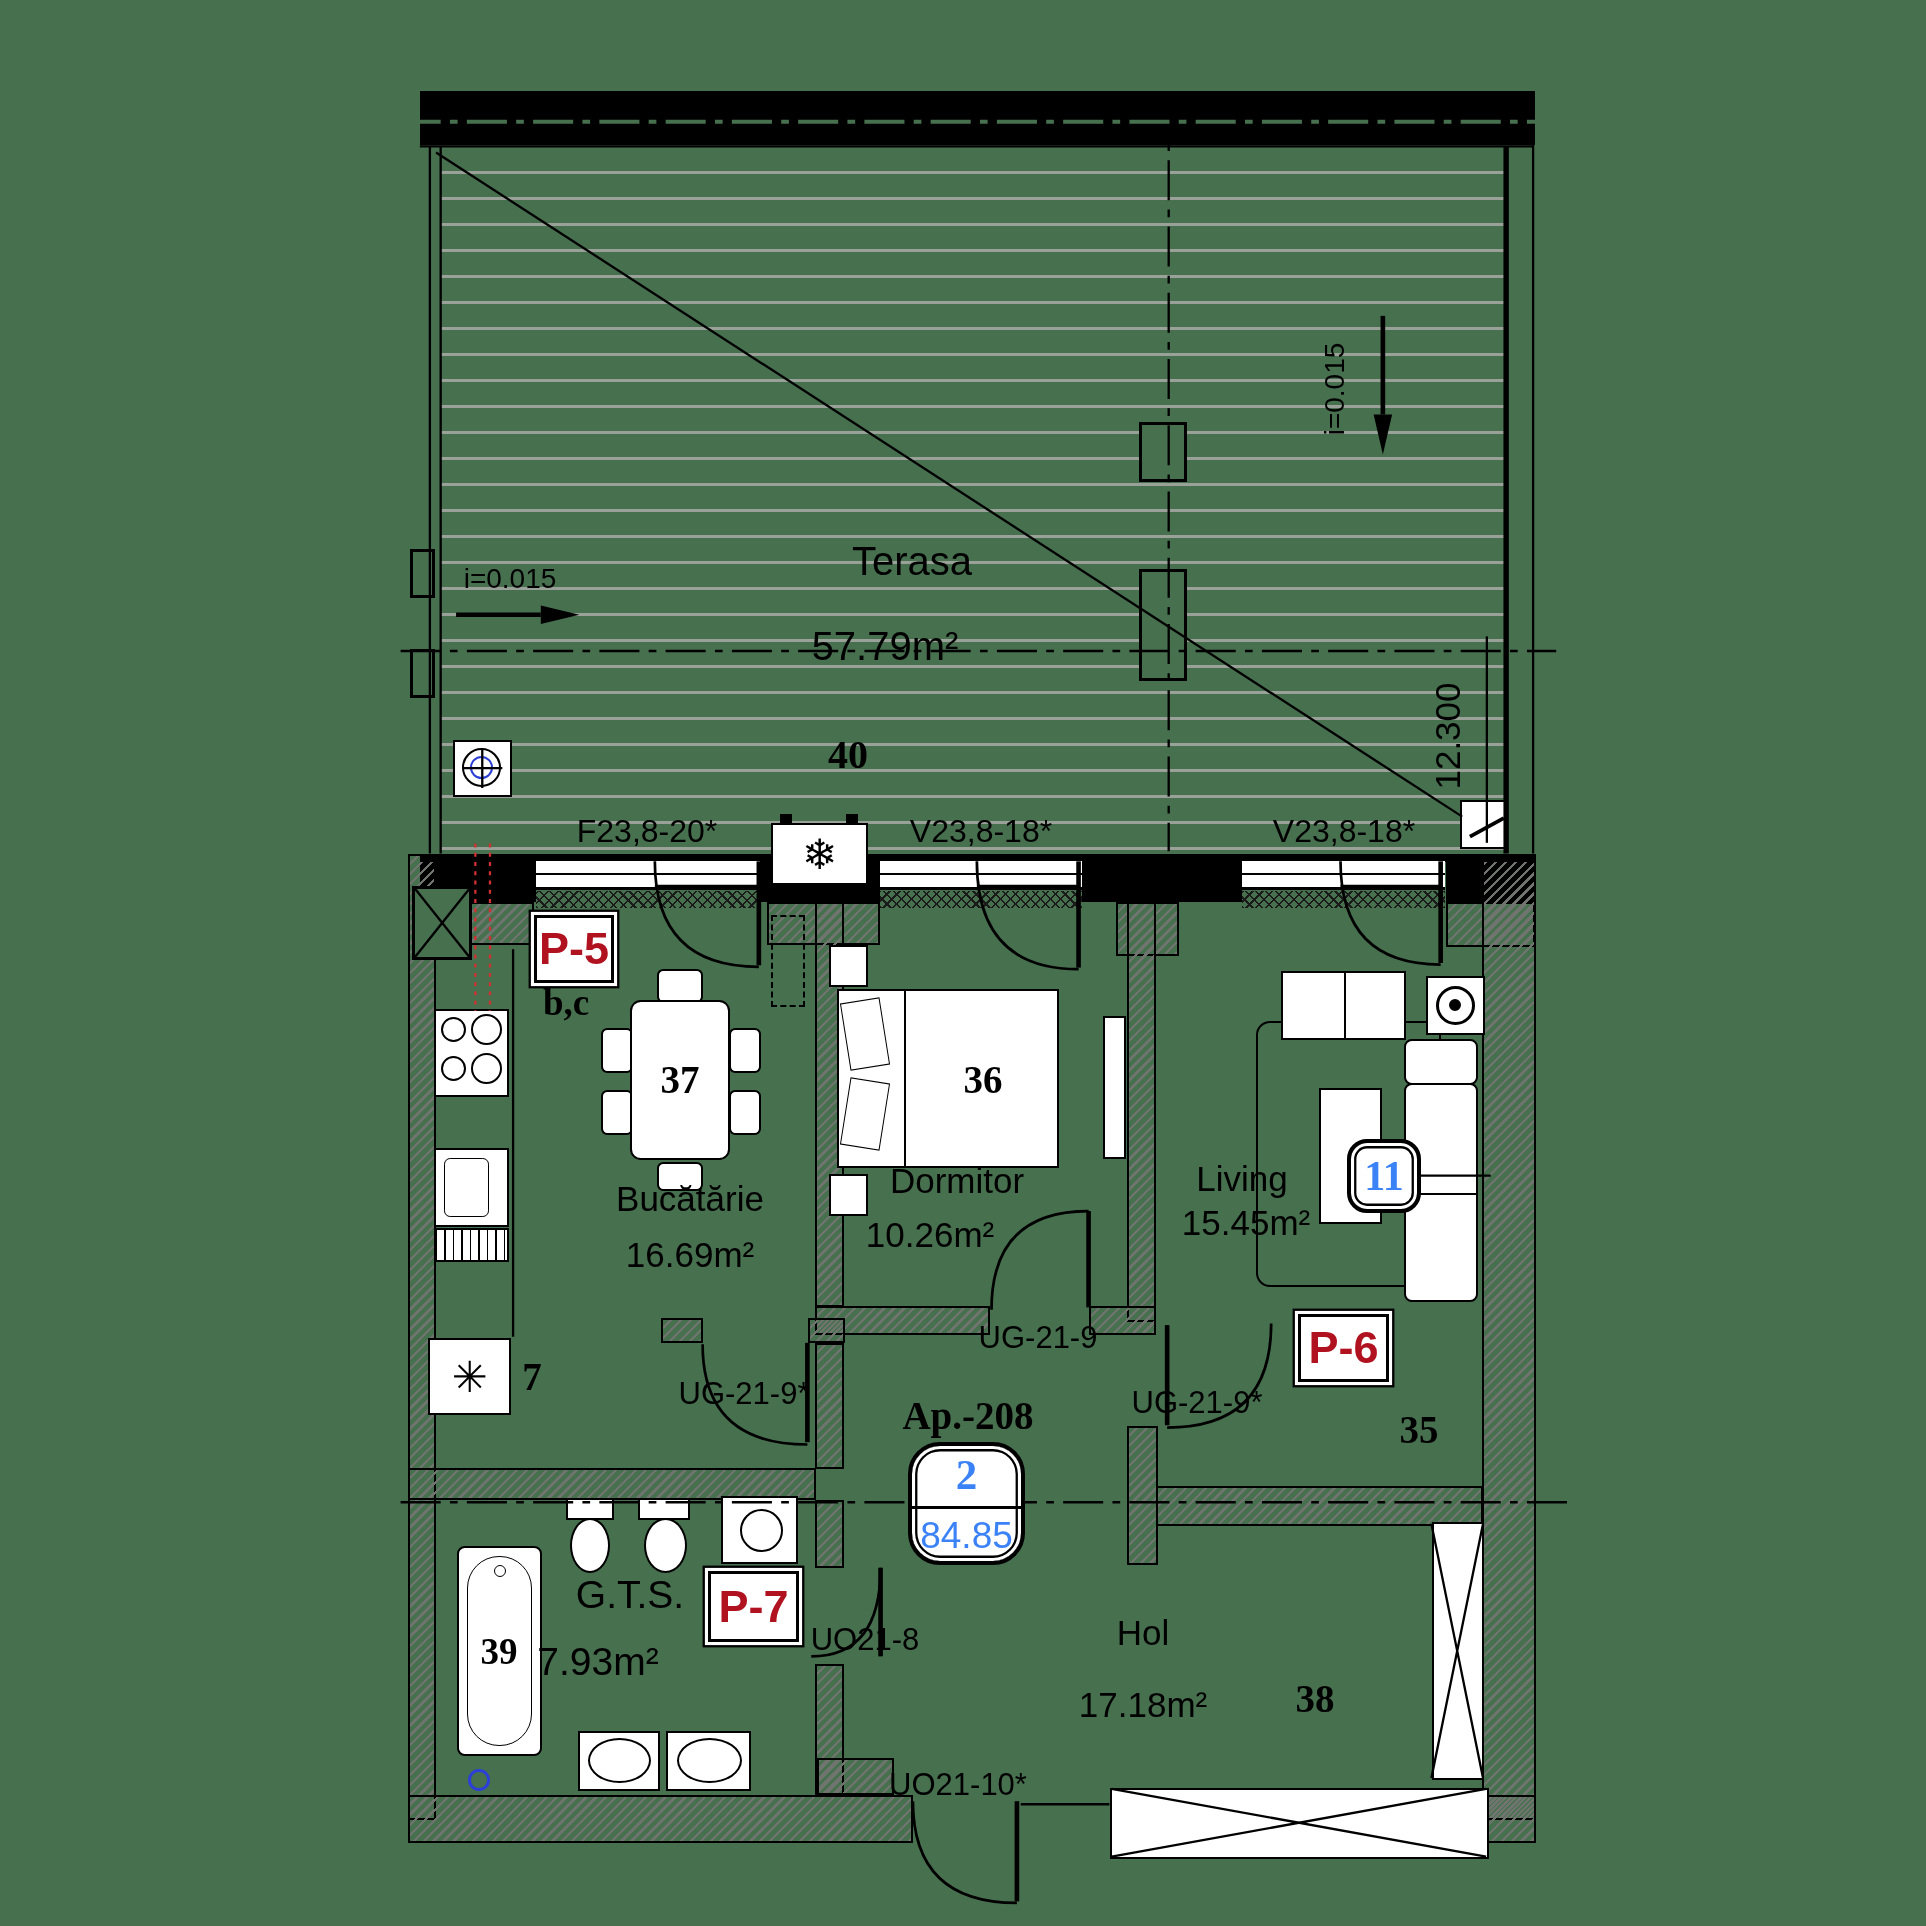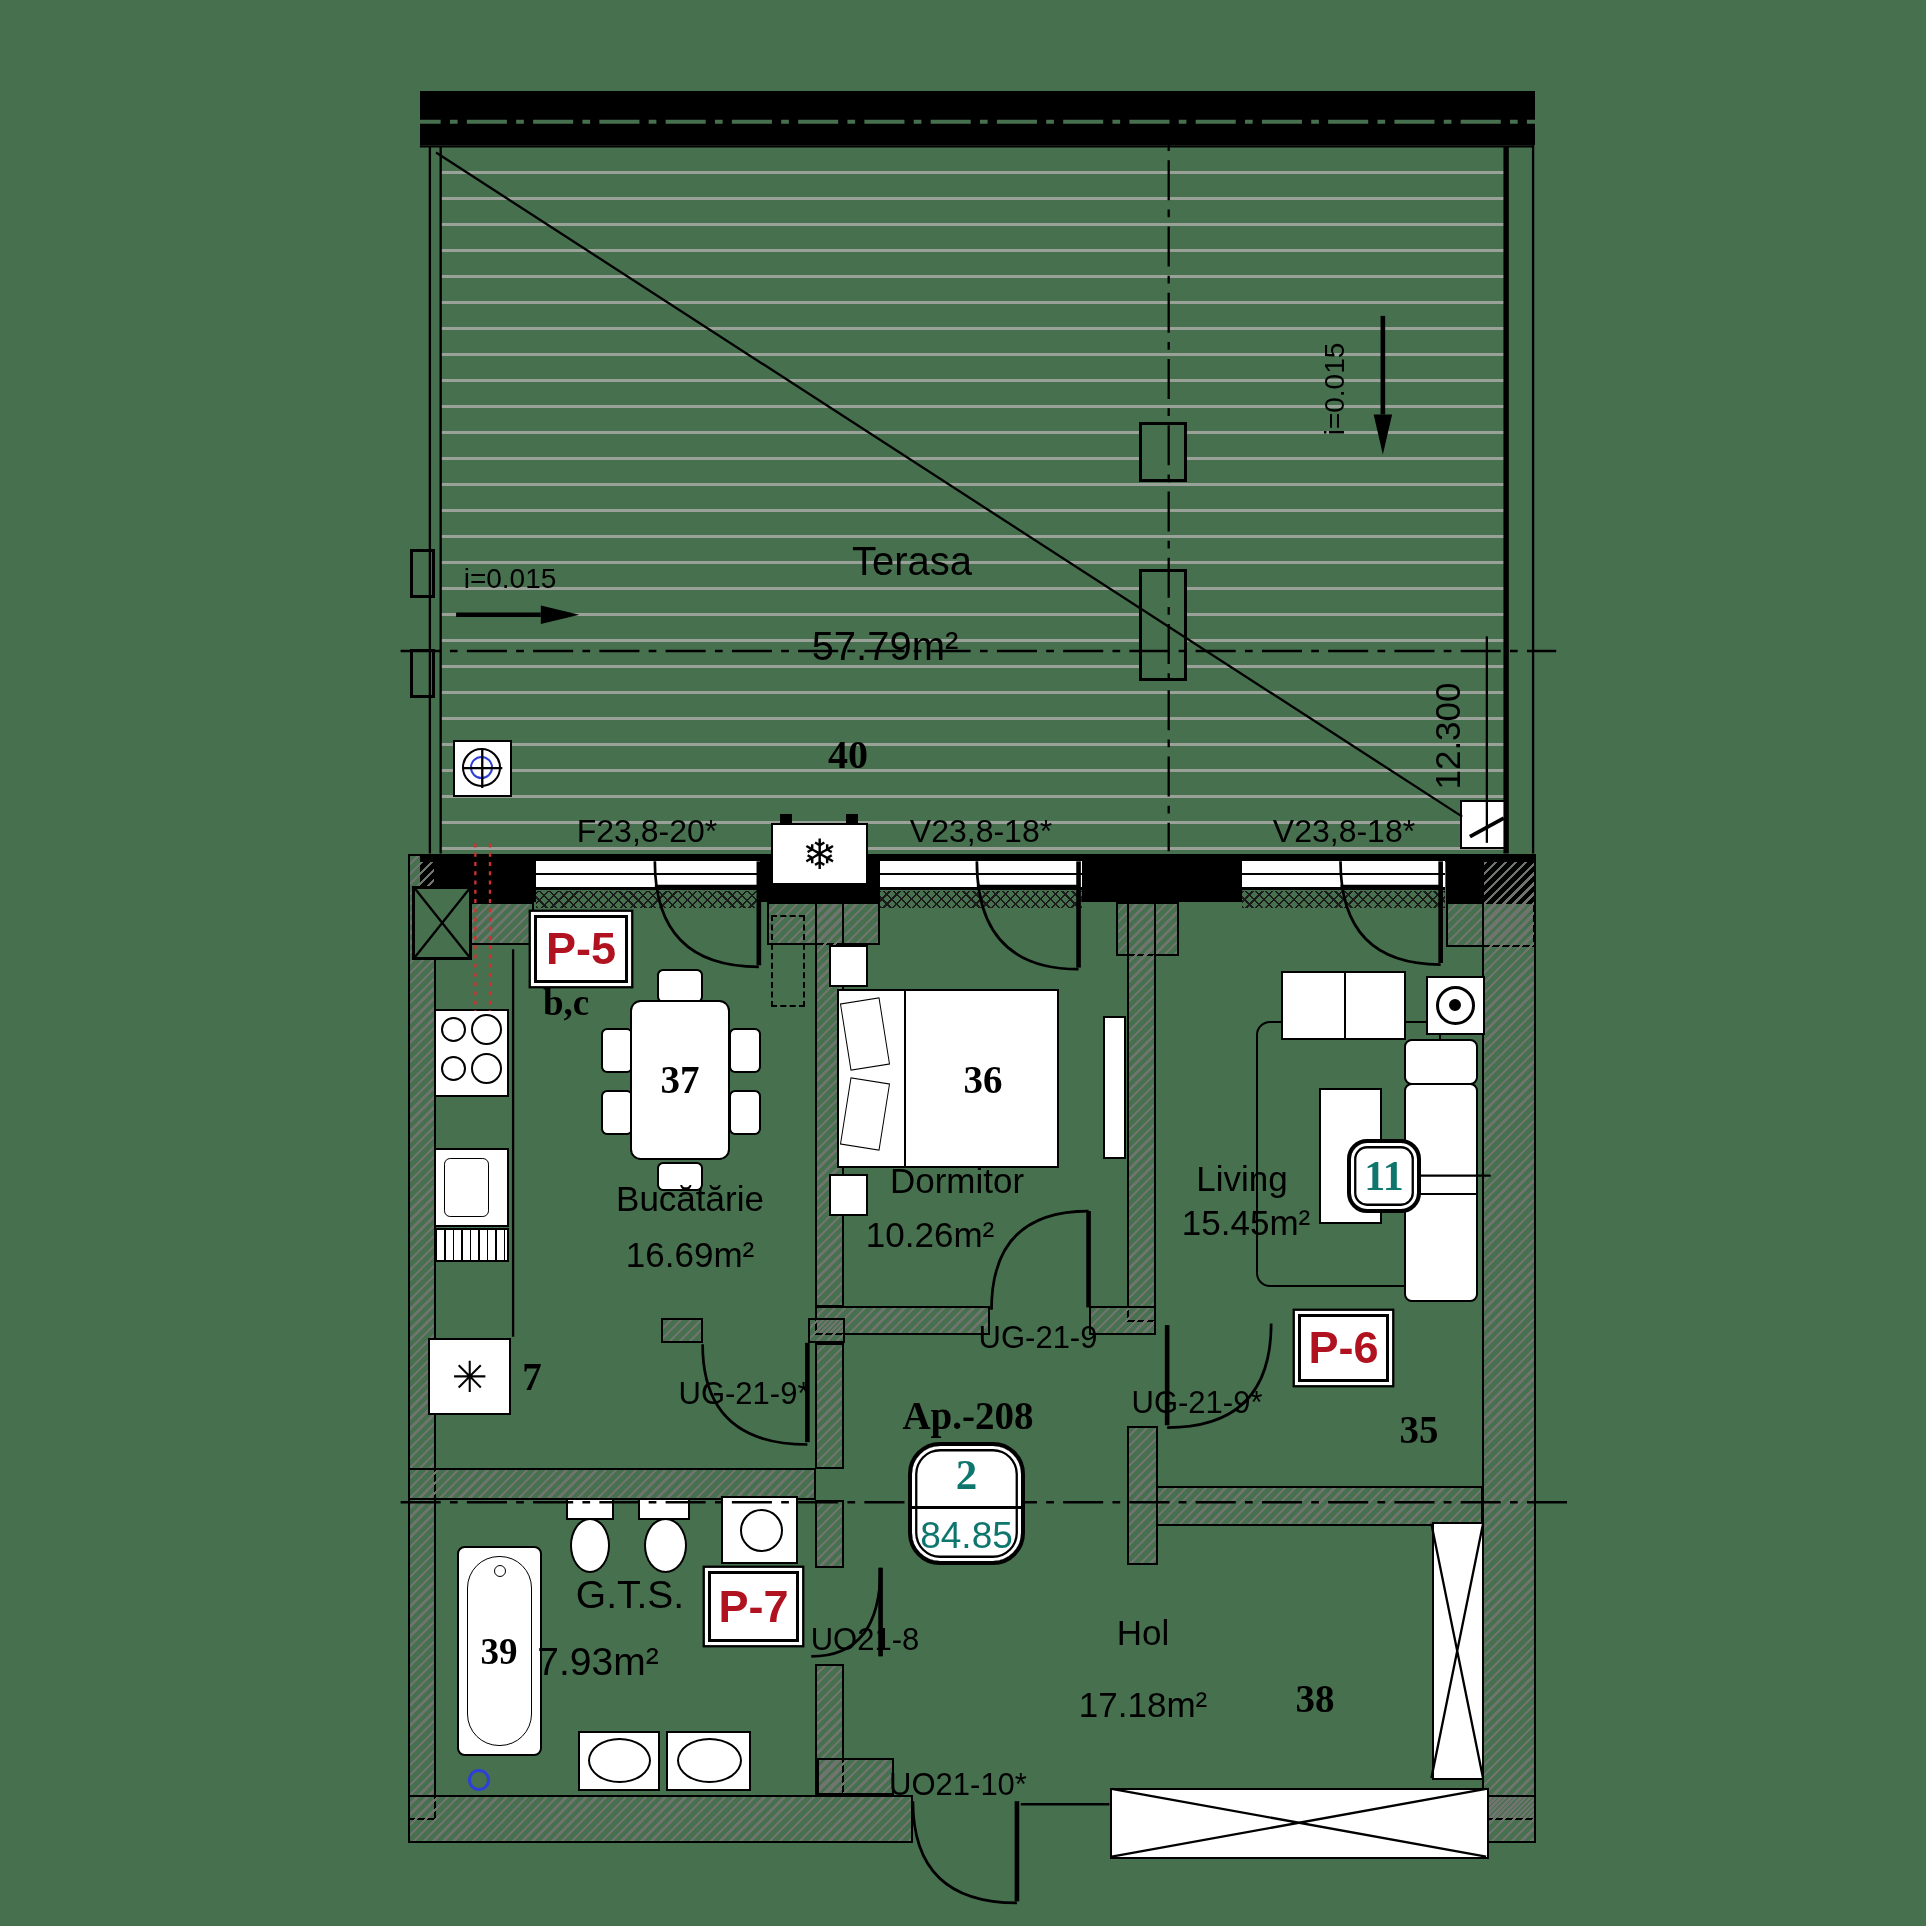--- a/index.html
+++ b/index.html
@@ -25,21 +25,21 @@
   .circ{position:absolute;box-sizing:border-box;border:2.3px solid #000;border-radius:50%;background:transparent;z-index:16;}
   .deck{position:absolute;z-index:5;background:repeating-linear-gradient(to bottom,rgba(0,0,0,0) 0 23px,#99A199 23px 26px);}
   .ribs{position:absolute;box-sizing:border-box;border:2.3px solid #000;z-index:15;
         background:#fff repeating-linear-gradient(to right,#000 0 1.5px,rgba(0,0,0,0) 1.5px 8.5px);}
   .redbox{position:absolute;box-sizing:border-box;background:#fff;border:3.9px solid #000;
           box-shadow:0 0 0 3.1px #fff,0 0 0 5.4px #000;display:flex;align-items:center;justify-content:center;
           color:#B11220;font-weight:bold;font-family:"Liberation Sans",sans-serif;z-index:30;}
   .badge{position:absolute;box-sizing:border-box;background:#fff;border:4.6px solid #000;
          box-shadow:inset 0 0 0 3.1px #fff,inset 0 0 0 5.4px #000;z-index:30;
          display:flex;flex-direction:column;align-items:center;justify-content:center;
-         font-family:"Liberation Sans",sans-serif;color:#0f766e;}
+         font-family:"Liberation Sans",sans-serif;color:#3b82f6;}
   .badge .div{width:100%;border-top:3.1px solid #000;margin:6.2px 0;}
   svg.ov{position:absolute;left:0;top:0;z-index:20;}
 </style>
 </head>
 <body>
 
 <div id="plan">
 
   <div class="deck" style="left:441px;top:148px;width:1066px;height:703px;"></div>
   <div class="bwall" style="left:420px;top:91px;width:1115px;height:54px;"></div>
@@ -235,21 +235,21 @@
   <div class="t f52" style="left:885px;top:646px;">57.79m²</div>
   <div class="t f52 b" style="left:848px;top:755px;">40</div>
   <div class="t f36" style="left:510px;top:579px;">i=0.015</div>
   <div class="t f36 rot" style="left:1335px;top:389px;">i=0.015</div>
   <div class="t f46 rot" style="left:1447px;top:736px;">12.300</div>
 
   <div class="t f42" style="left:647px;top:831px;">F23,8-20*</div>
   <div class="t f42" style="left:981px;top:831px;">V23,8-18*</div>
   <div class="t f42" style="left:1344px;top:831px;">V23,8-18*</div>
 
-  <div class="redbox" style="left:534px;top:915px;width:94px;height:68px;font-size:45px;">
+  <div class="redbox" style="left:534px;top:915px;width:80px;height:68px;font-size:45px;">
     <span>P-5</span>
   </div>
   <div class="t f48 b" style="left:566px;top:1002px;">b,c</div>
   <div class="t f50 b" style="left:680px;top:1079px;">37</div>
   <div class="t f46" style="left:690px;top:1198px;">Bucătărie</div>
   <div class="t f46" style="left:690px;top:1254px;">16.69m²</div>
   <div class="t f50 b" style="left:532px;top:1376px;">7</div>
   <div class="t f40" style="left:744px;top:1393px;">UG-21-9*</div>
 
   <div class="t f50 b" style="left:983px;top:1079px;">36</div>

